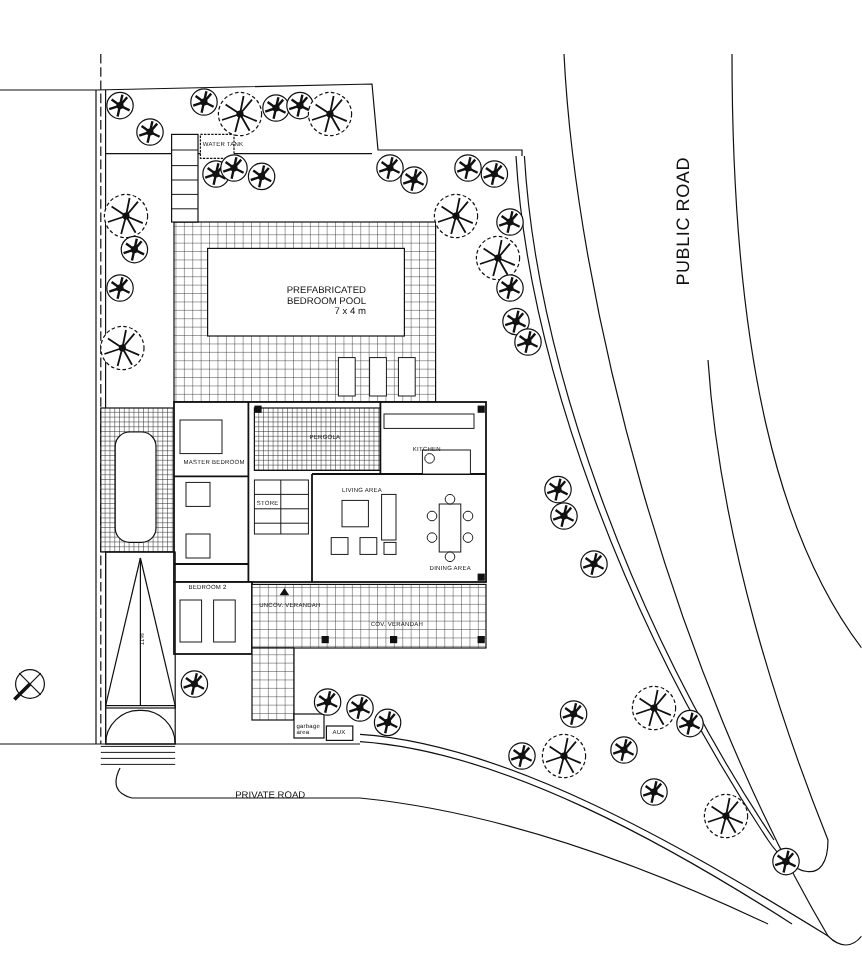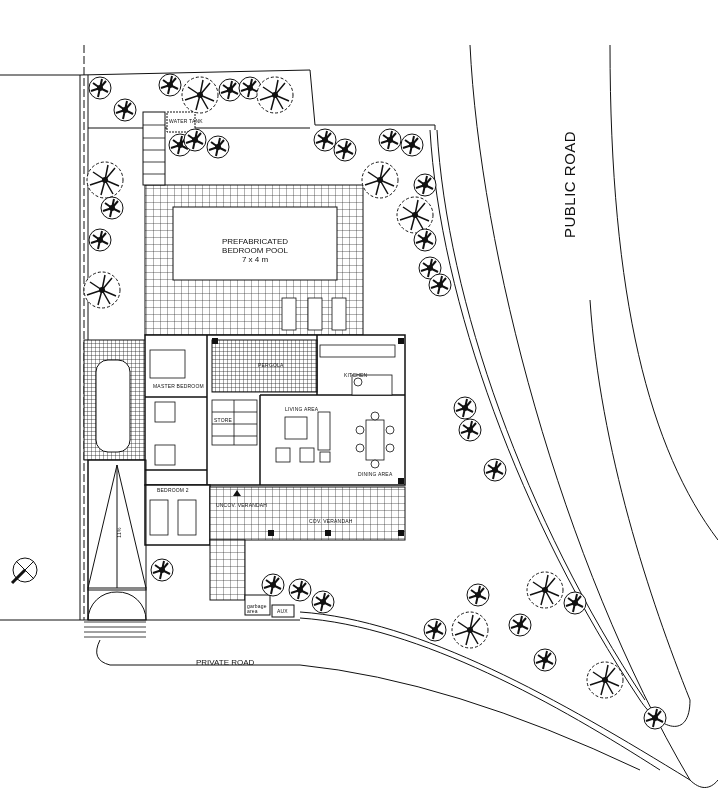--- a/index.html
+++ b/index.html
@@ -1,20 +1,20 @@
 <!DOCTYPE html>
 <html><head>
 <meta charset="utf-8">
 <style>
   html,body{margin:0;padding:0;background:#fff;}
   body{width:718px;height:806px;position:relative;overflow:hidden;font-family:"Liberation Sans",sans-serif;color:#111;}
   svg{position:absolute;left:0;top:0;}
   .lbl{position:absolute;font-family:"Liberation Sans",sans-serif;color:#111;white-space:nowrap;line-height:1;}
   .tiny{font-size:5px;letter-spacing:0.2px;}
-  .pool-title{font-size:8px;text-align:center;line-height:9px;}
+  .pool-title{font-size:8px;text-align:right;line-height:9px;}
   .road{font-size:15px;letter-spacing:0.5px;}
   .road-v{transform:rotate(-90deg);transform-origin:left top;}
   .private{font-size:8px;}
 </style>
 </head>
 <body>
 
 <svg width="718" height="806" viewBox="0 0 718 806">
   <defs>
     <pattern id="tile" width="7" height="7" patternUnits="userSpaceOnUse">

